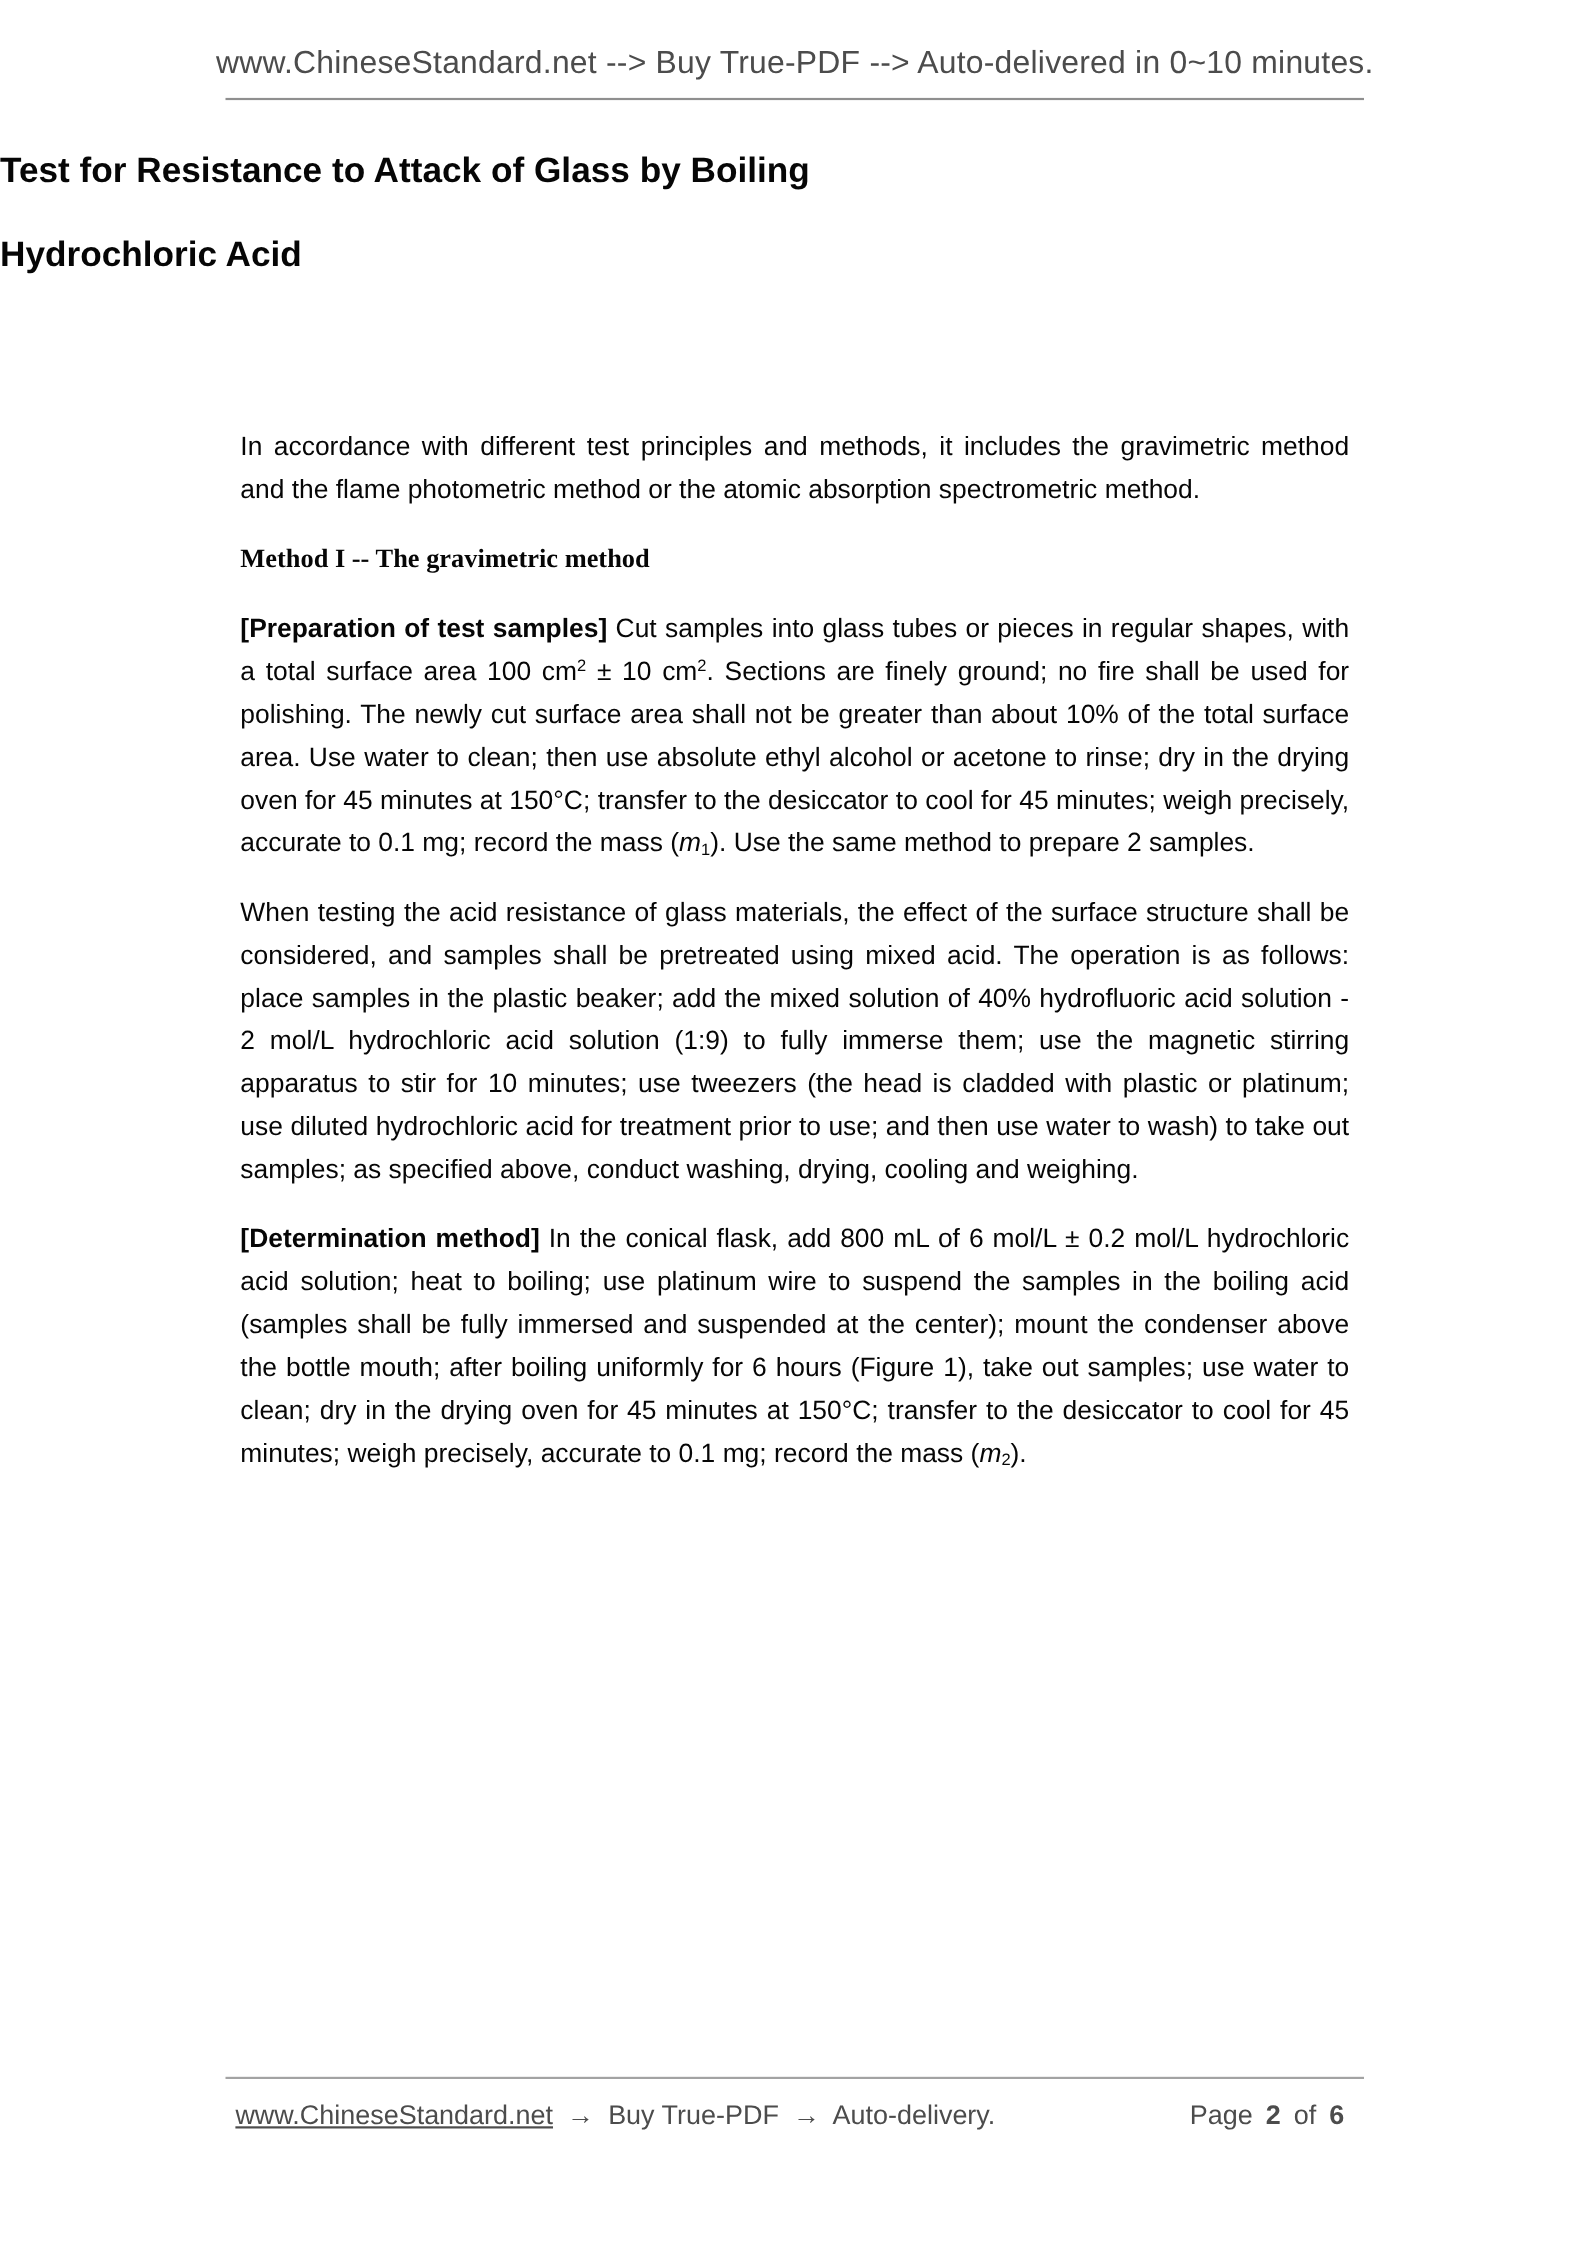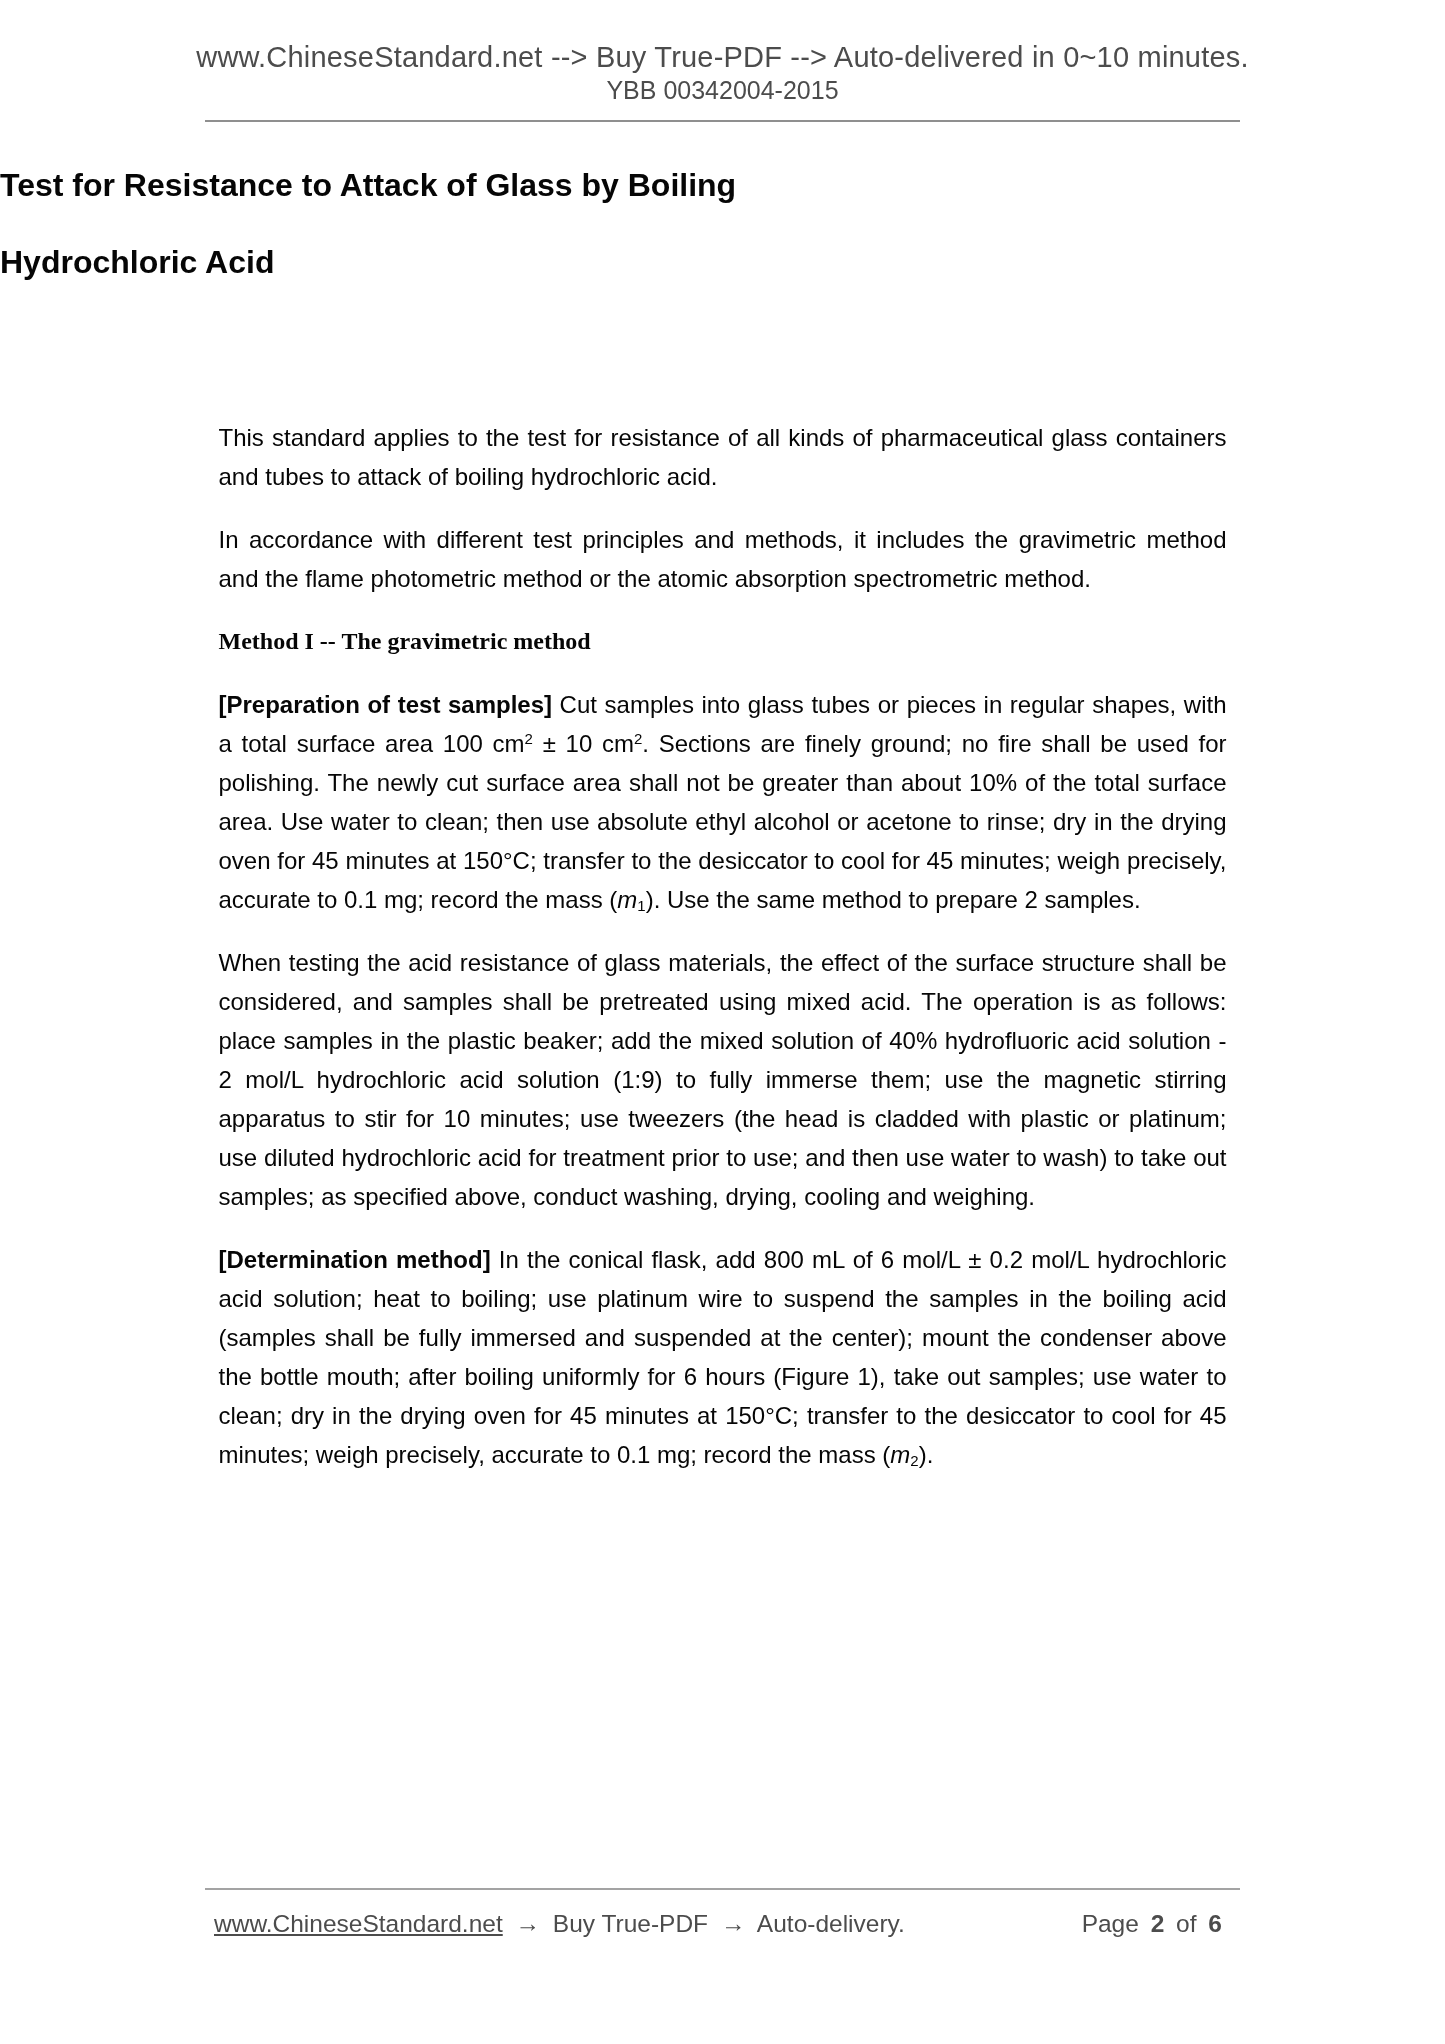--- a/index.html
+++ b/index.html
@@ -57,31 +57,29 @@
   .page-indicator{white-space:nowrap;word-spacing:5px;}
   .page-num{font-weight:bold;}
 </style>
 </head>
 <body>
 
 <div class="page">
 
   <div class="header">
     <div class="header-line1">www.ChineseStandard.net --&gt; Buy True-PDF --&gt; Auto-delivered in 0~10 minutes.</div>
-    <div class="header-line2">YBB 00342004-2015</div>
     <div class="header-rule"></div>
   </div>
 
   <div class="title">
     <div class="title-line1">Test for Resistance to Attack of Glass by Boiling</div>
     <div class="title-line2">Hydrochloric Acid</div>
   </div>
 
   <div class="content" id="doc-body">
-      <p class="doc-paragraph"><span>This standard applies to the test for resistance of all kinds of pharmaceutical glass containers and tubes to attack of boiling hydrochloric acid.</span></p>
       <p class="doc-paragraph"><span>In accordance with different test principles and methods, it includes the gravimetric method and the flame photometric method or the atomic absorption spectrometric method.</span></p>
       <h2 class="doc-heading"><span class="r-b">Method I -- The gravimetric method</span></h2>
       <p class="doc-paragraph"><span class="r-b">[Preparation of test samples]</span><span> Cut samples into glass tubes or pieces in regular shapes, with a total surface area 100 cm</span><span class="r-sup">2</span><span> ± 10 cm</span><span class="r-sup">2</span><span>. Sections are finely ground; no fire shall be used for polishing. The newly cut surface area shall not be greater than about 10% of the total surface area. Use water to clean; then use absolute ethyl alcohol or acetone to rinse; dry in the drying oven for 45 minutes at 150°C; transfer to the desiccator to cool for 45 minutes; weigh precisely, accurate to 0.1 mg; record the mass (</span><span class="r-i">m</span><span class="r-sub">1</span><span>). Use the same method to prepare 2 samples.</span></p>
       <p class="doc-paragraph"><span>When testing the acid resistance of glass materials, the effect of the surface structure shall be considered, and samples shall be pretreated using mixed acid. The operation is as follows: place samples in the plastic beaker; add the mixed solution of 40% hydrofluoric acid solution - 2 mol/L hydrochloric acid solution (1:9) to fully immerse them; use the magnetic stirring apparatus to stir for 10 minutes; use tweezers (the head is cladded with plastic or platinum; use diluted hydrochloric acid for treatment prior to use; and then use water to wash) to take out samples; as specified above, conduct washing, drying, cooling and weighing.</span></p>
       <p class="doc-paragraph"><span class="r-b">[Determination method]</span><span> In the conical flask, add 800 mL of 6 mol/L ± 0.2 mol/L hydrochloric acid solution; heat to boiling; use platinum wire to suspend the samples in the boiling acid (samples shall be fully immersed and suspended at the center); mount the condenser above the bottle mouth; after boiling uniformly for 6 hours (Figure 1), take out samples; use water to clean; dry in the drying oven for 45 minutes at 150°C; transfer to the desiccator to cool for 45 minutes; weigh precisely, accurate to 0.1 mg; record the mass (</span><span class="r-i">m</span><span class="r-sub">2</span><span>).</span></p>
     </div>
 
   <div class="footer-rule"></div>
 
   <div class="footer">

